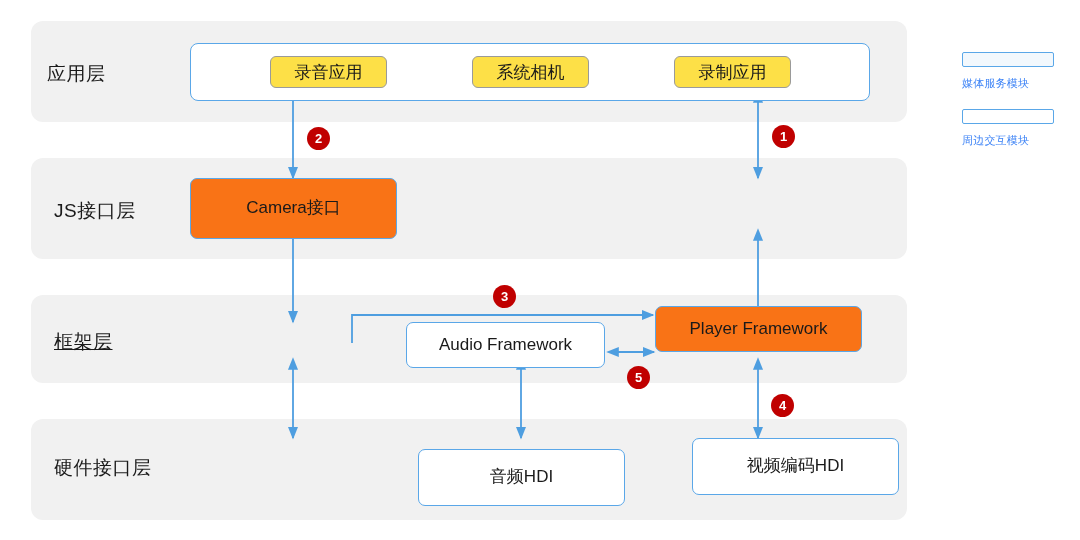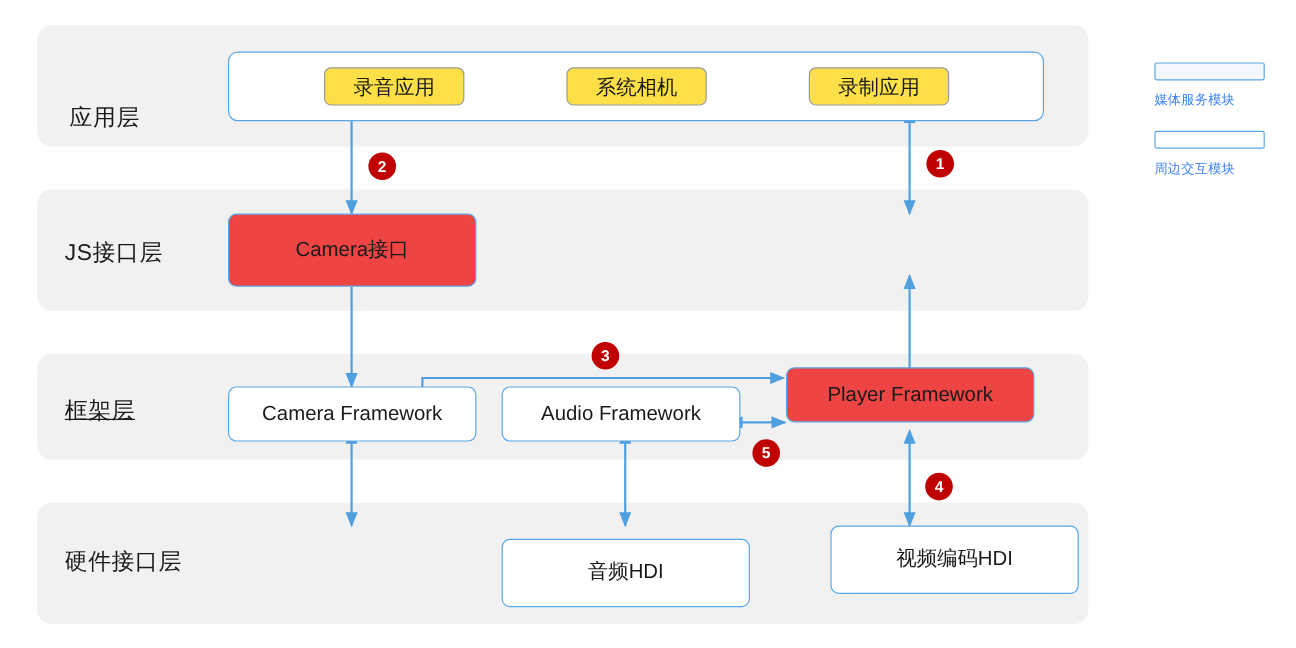--- a/index.html
+++ b/index.html
@@ -51,21 +51,21 @@
     display: flex;
     align-items: center;
     justify-content: center;
     font-size: 17px;
     color: #1a1a1a;
     text-align: center;
     line-height: 1.1;
     white-space: nowrap;
   }
   .node.media {        
-    background: #ef4444;
+    background: #f97316;
   }
   .node.peripheral {   
     background: #ffffff;
   }
   .node.app-container {
     border-radius: 8px;
     background: #ffffff;
     justify-content: flex-start;
   }
   .app-chip {
@@ -135,21 +135,21 @@
 </head>
 <body>
 
 <div id="diagram-root">
 
   <div class="band" style="left:31px; top:21px; width:876px; height:101px;"></div>
   <div class="band" style="left:31px; top:158px; width:876px; height:101px;"></div>
   <div class="band" style="left:31px; top:295px; width:876px; height:88px;"></div>
   <div class="band" style="left:31px; top:419px; width:876px; height:101px;"></div>
 
-  <div class="band-label" style="left:58px; top:61px;margin-top:24px;">应用层</div>
+  <div class="band-label" style="left:47px; top:61px;">应用层</div>
   <div class="band-label" style="left:54px; top:198px;">JS接口层</div>
   <div class="band-label" style="left:54px; top:329px;text-decoration:underline;">框架层</div>
   <div class="band-label" style="left:54px; top:455px;">硬件接口层</div>
 
   <svg id="wires" viewBox="0 0 1080 540" xmlns="http://www.w3.org/2000/svg">
     <defs>
       <marker id="arrowEnd" markerWidth="8" markerHeight="8" refX="6.2" refY="3.2" orient="auto" markerUnits="strokeWidth">
         <path d="M0,0.4 L7,3.2 L0,6 z" fill="#4e9ee0"></path>
       </marker>
       <marker id="arrowStart" markerWidth="8" markerHeight="8" refX="1.0" refY="3.2" orient="auto-start-reverse" markerUnits="strokeWidth">
@@ -179,22 +179,21 @@
   </svg>
 
   <div class="node app-container" style="left:190px; top:43px; width:680px; height:58px;"></div>
 
   <div class="app-chip" style="left:270px; top:56px; width:117px; height:32px;">录音应用</div>
   <div class="app-chip" style="left:472px; top:56px; width:117px; height:32px;">系统相机</div>
   <div class="app-chip" style="left:674px; top:56px; width:117px; height:32px;">录制应用</div>
 
   <div class="node media" style="left:190px; top:178px; width:207px; height:61px;">Camera接口</div>
 
-  <div class="node peripheral" style="left:190px; top:322px; width:207px; height:46px;">Camera Framework</div>
-  <div class="node peripheral" style="left:418px; top:322px; width:199px; height:46px;">Audio Framework</div>
+  <div class="node peripheral" style="left:406px; top:322px; width:199px; height:46px;">Audio Framework</div>
   <div class="node media" style="left:655px; top:306px; width:207px; height:46px;">Player Framework</div>
 
   <div class="node peripheral" style="left:418px; top:449px; width:207px; height:57px;">音频HDI</div>
   <div class="node peripheral" style="left:692px; top:438px; width:207px; height:57px;">视频编码HDI</div>
 
   <div class="badge" style="left:772px; top:125px;">1</div>
   <div class="badge" style="left:307px; top:127px;">2</div>
   <div class="badge" style="left:493px; top:285px;">3</div>
   <div class="badge" style="left:771px; top:394px;">4</div>
   <div class="badge" style="left:627px; top:366px;">5</div>

